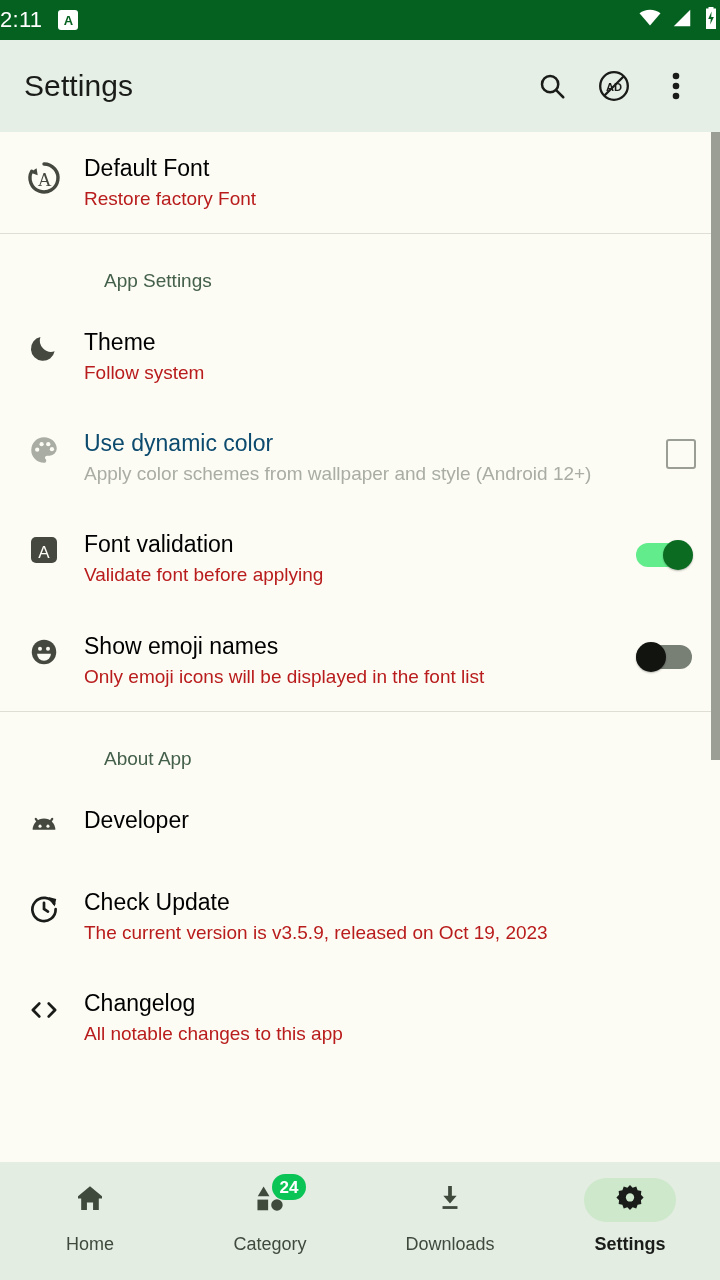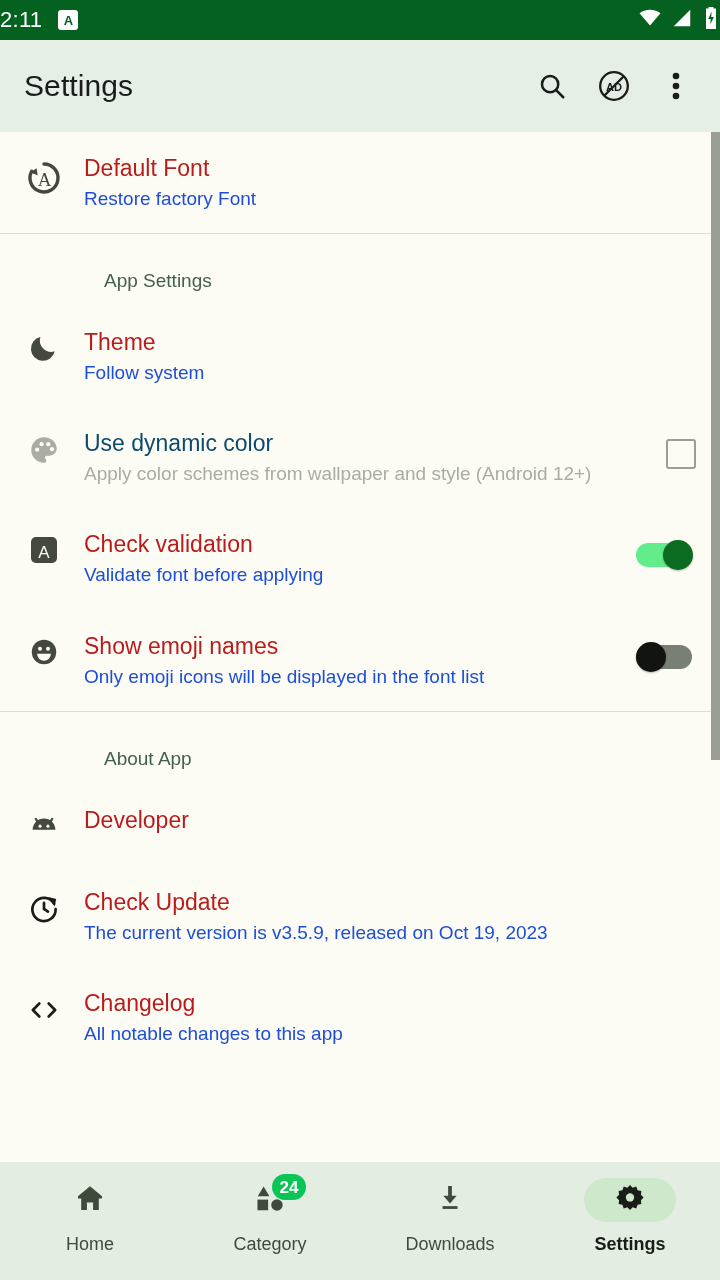--- a/index.html
+++ b/index.html
@@ -62,22 +62,22 @@
     padding:22px 24px 22px 16px;
     min-height:72px;
     cursor:pointer;
   }
   .row-icon {
     width:56px; flex:0 0 56px;
     display:flex; align-items:center; justify-content:center;
     padding-top:4px;
   }
   .row-text { flex:1 1 auto; padding-left:12px; padding-right:10px; }
-  .row-title { font-size:23px; color:#b91c1c; line-height:1.22; }
-  .row-sub { font-size:19px; color:#1d4ed8; line-height:1.32; margin-top:4px; }
+  .row-title { font-size:23px; color:#000000; line-height:1.22; }
+  .row-sub { font-size:19px; color:#b91c1c; line-height:1.32; margin-top:4px; }
   .row.disabled .row-title { color:#0c4a6e; }
   .row.disabled .row-sub { color:#A9ADA3; }
   .row-control { flex:0 0 auto; display:flex; align-items:center; padding-top:10px; }
 
   .section-header {
     font-size:19px; color:#44604B;
     padding:36px 24px 14px 104px;
   }
 
   
@@ -242,21 +242,21 @@
     </div>
 
     <div class="row">
       <div class="row-icon">
         <svg width="32" height="32" viewBox="0 0 32 32">
           <rect x="3" y="3" width="26" height="26" rx="5" fill="#44483F"></rect>
           <text x="16" y="23.5" font-family="Liberation Sans, sans-serif" font-size="17" fill="#FCFCF4" text-anchor="middle">A</text>
         </svg>
       </div>
       <div class="row-text">
-        <div class="row-title">Check validation</div>
+        <div class="row-title">Font validation</div>
         <div class="row-sub">Validate font before applying</div>
       </div>
       <div class="row-control">
         <div class="toggle on">
           <div class="track"></div>
           <div class="thumb"></div>
         </div>
       </div>
     </div>
 

